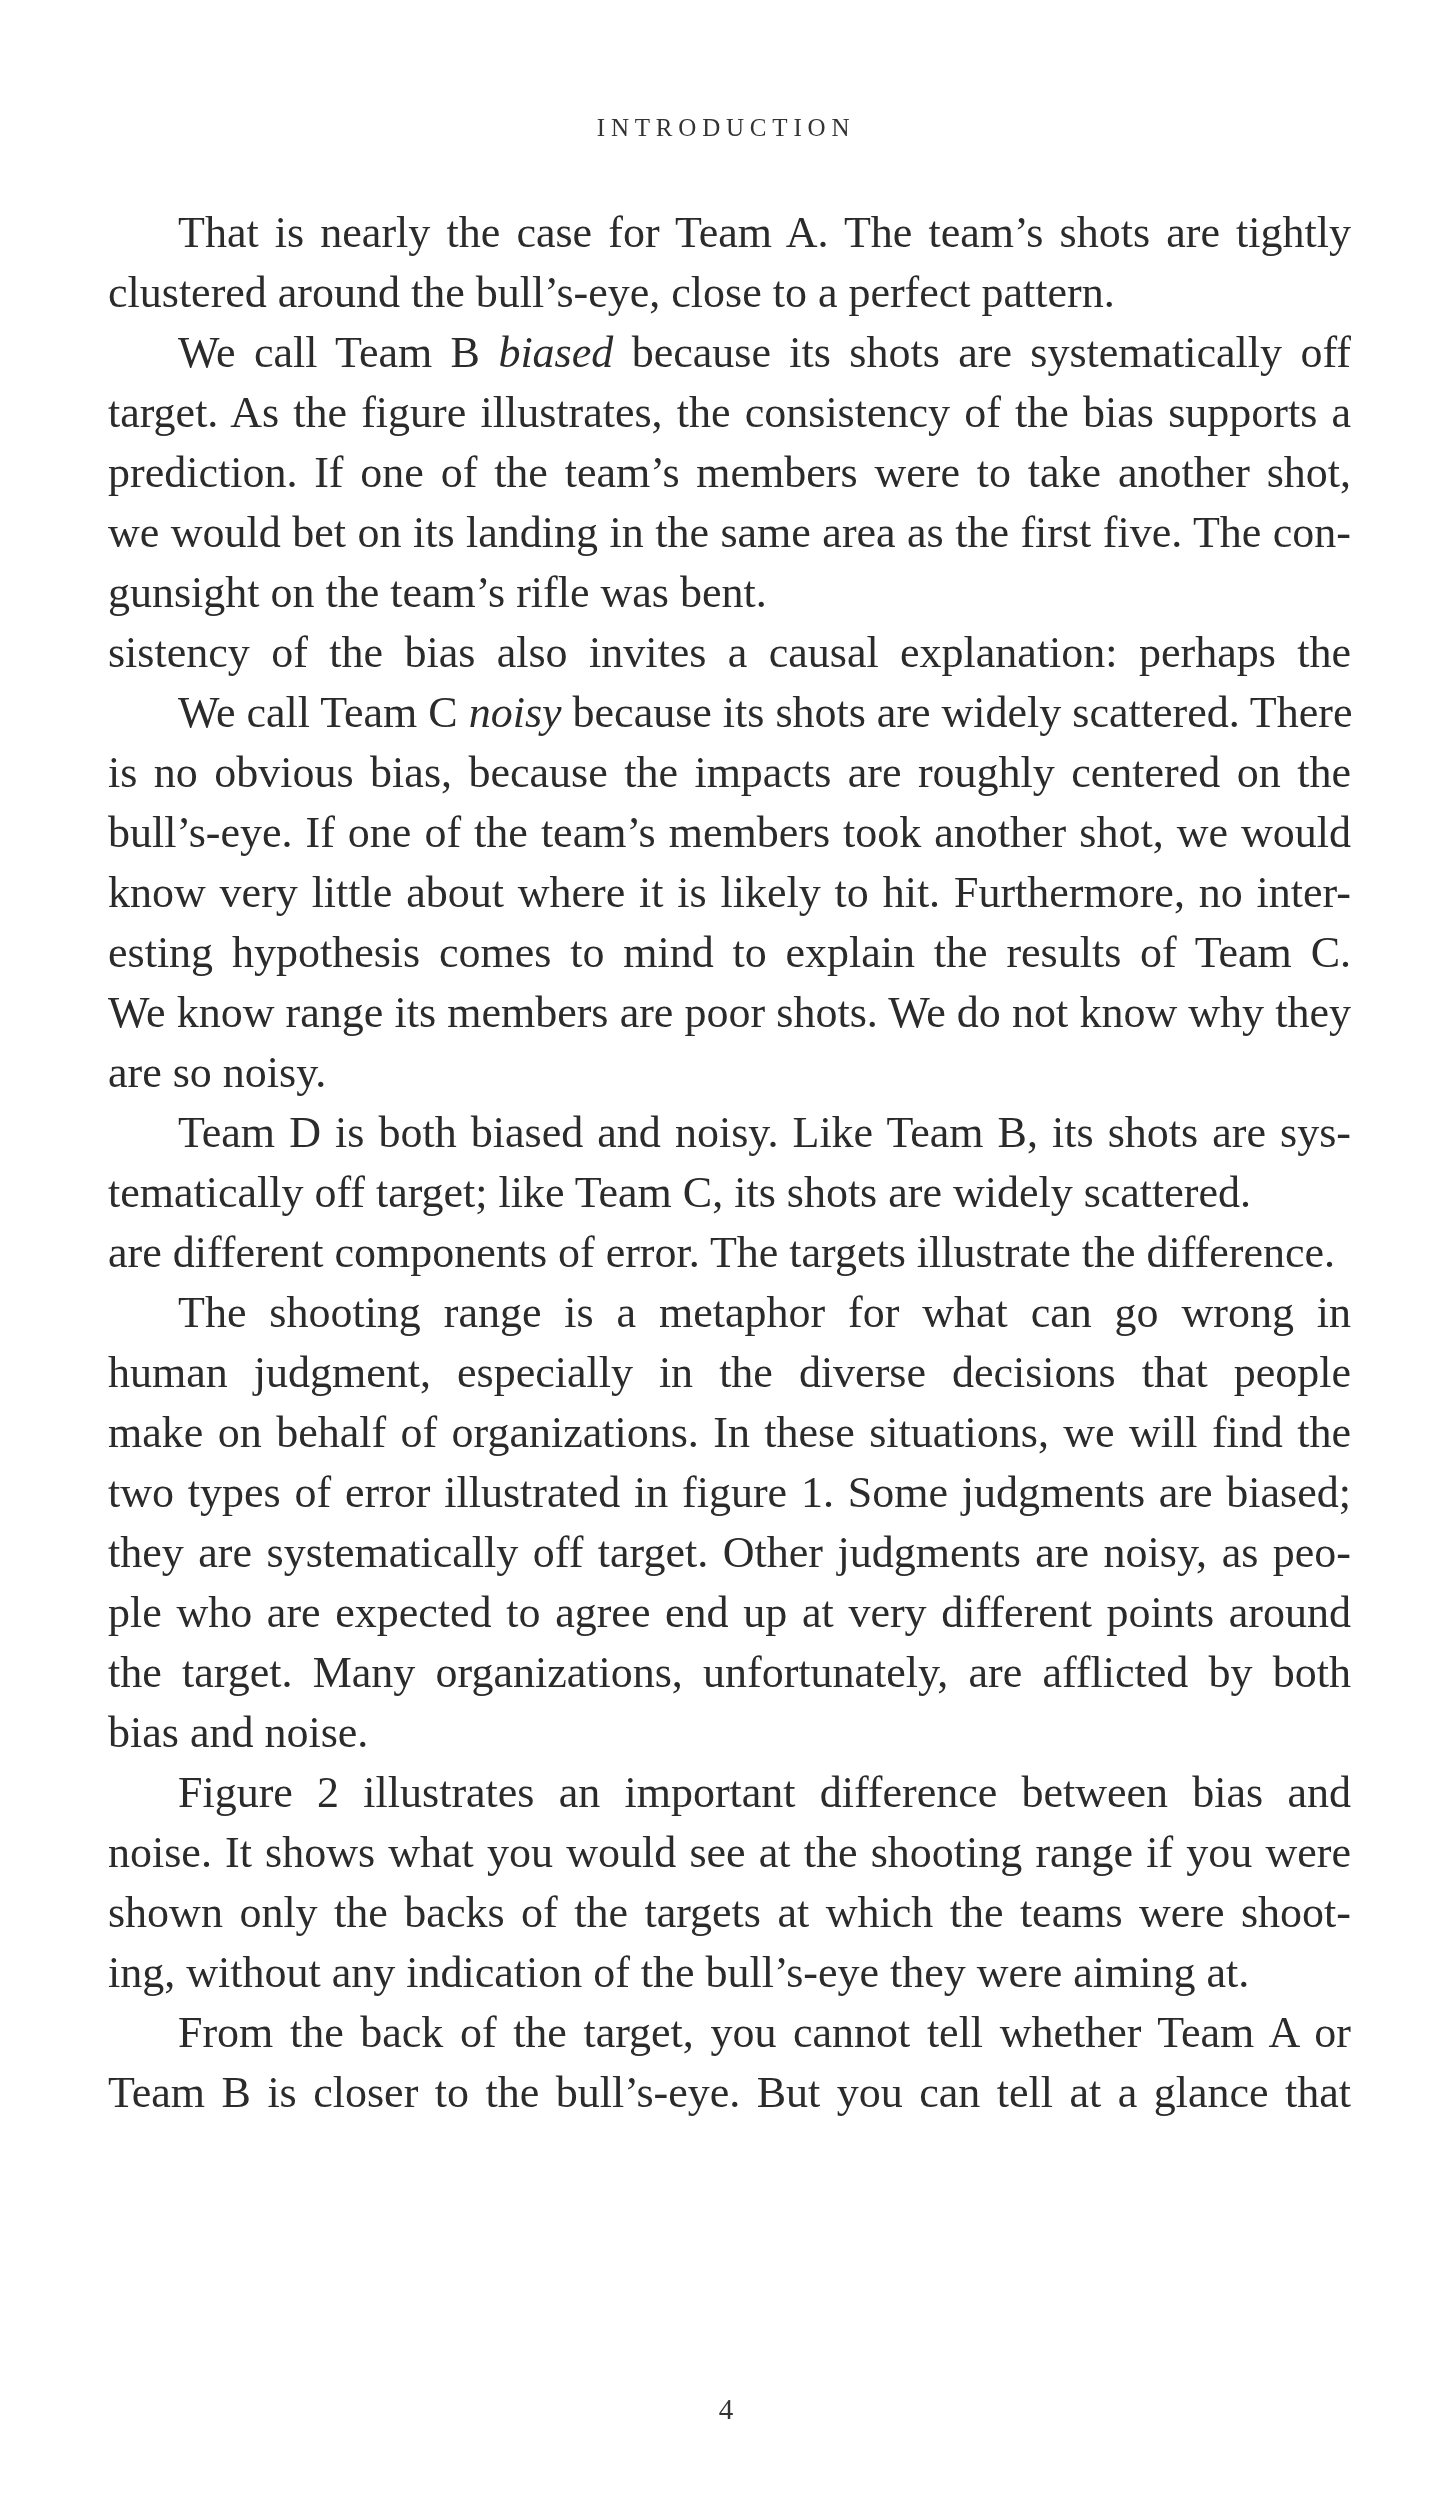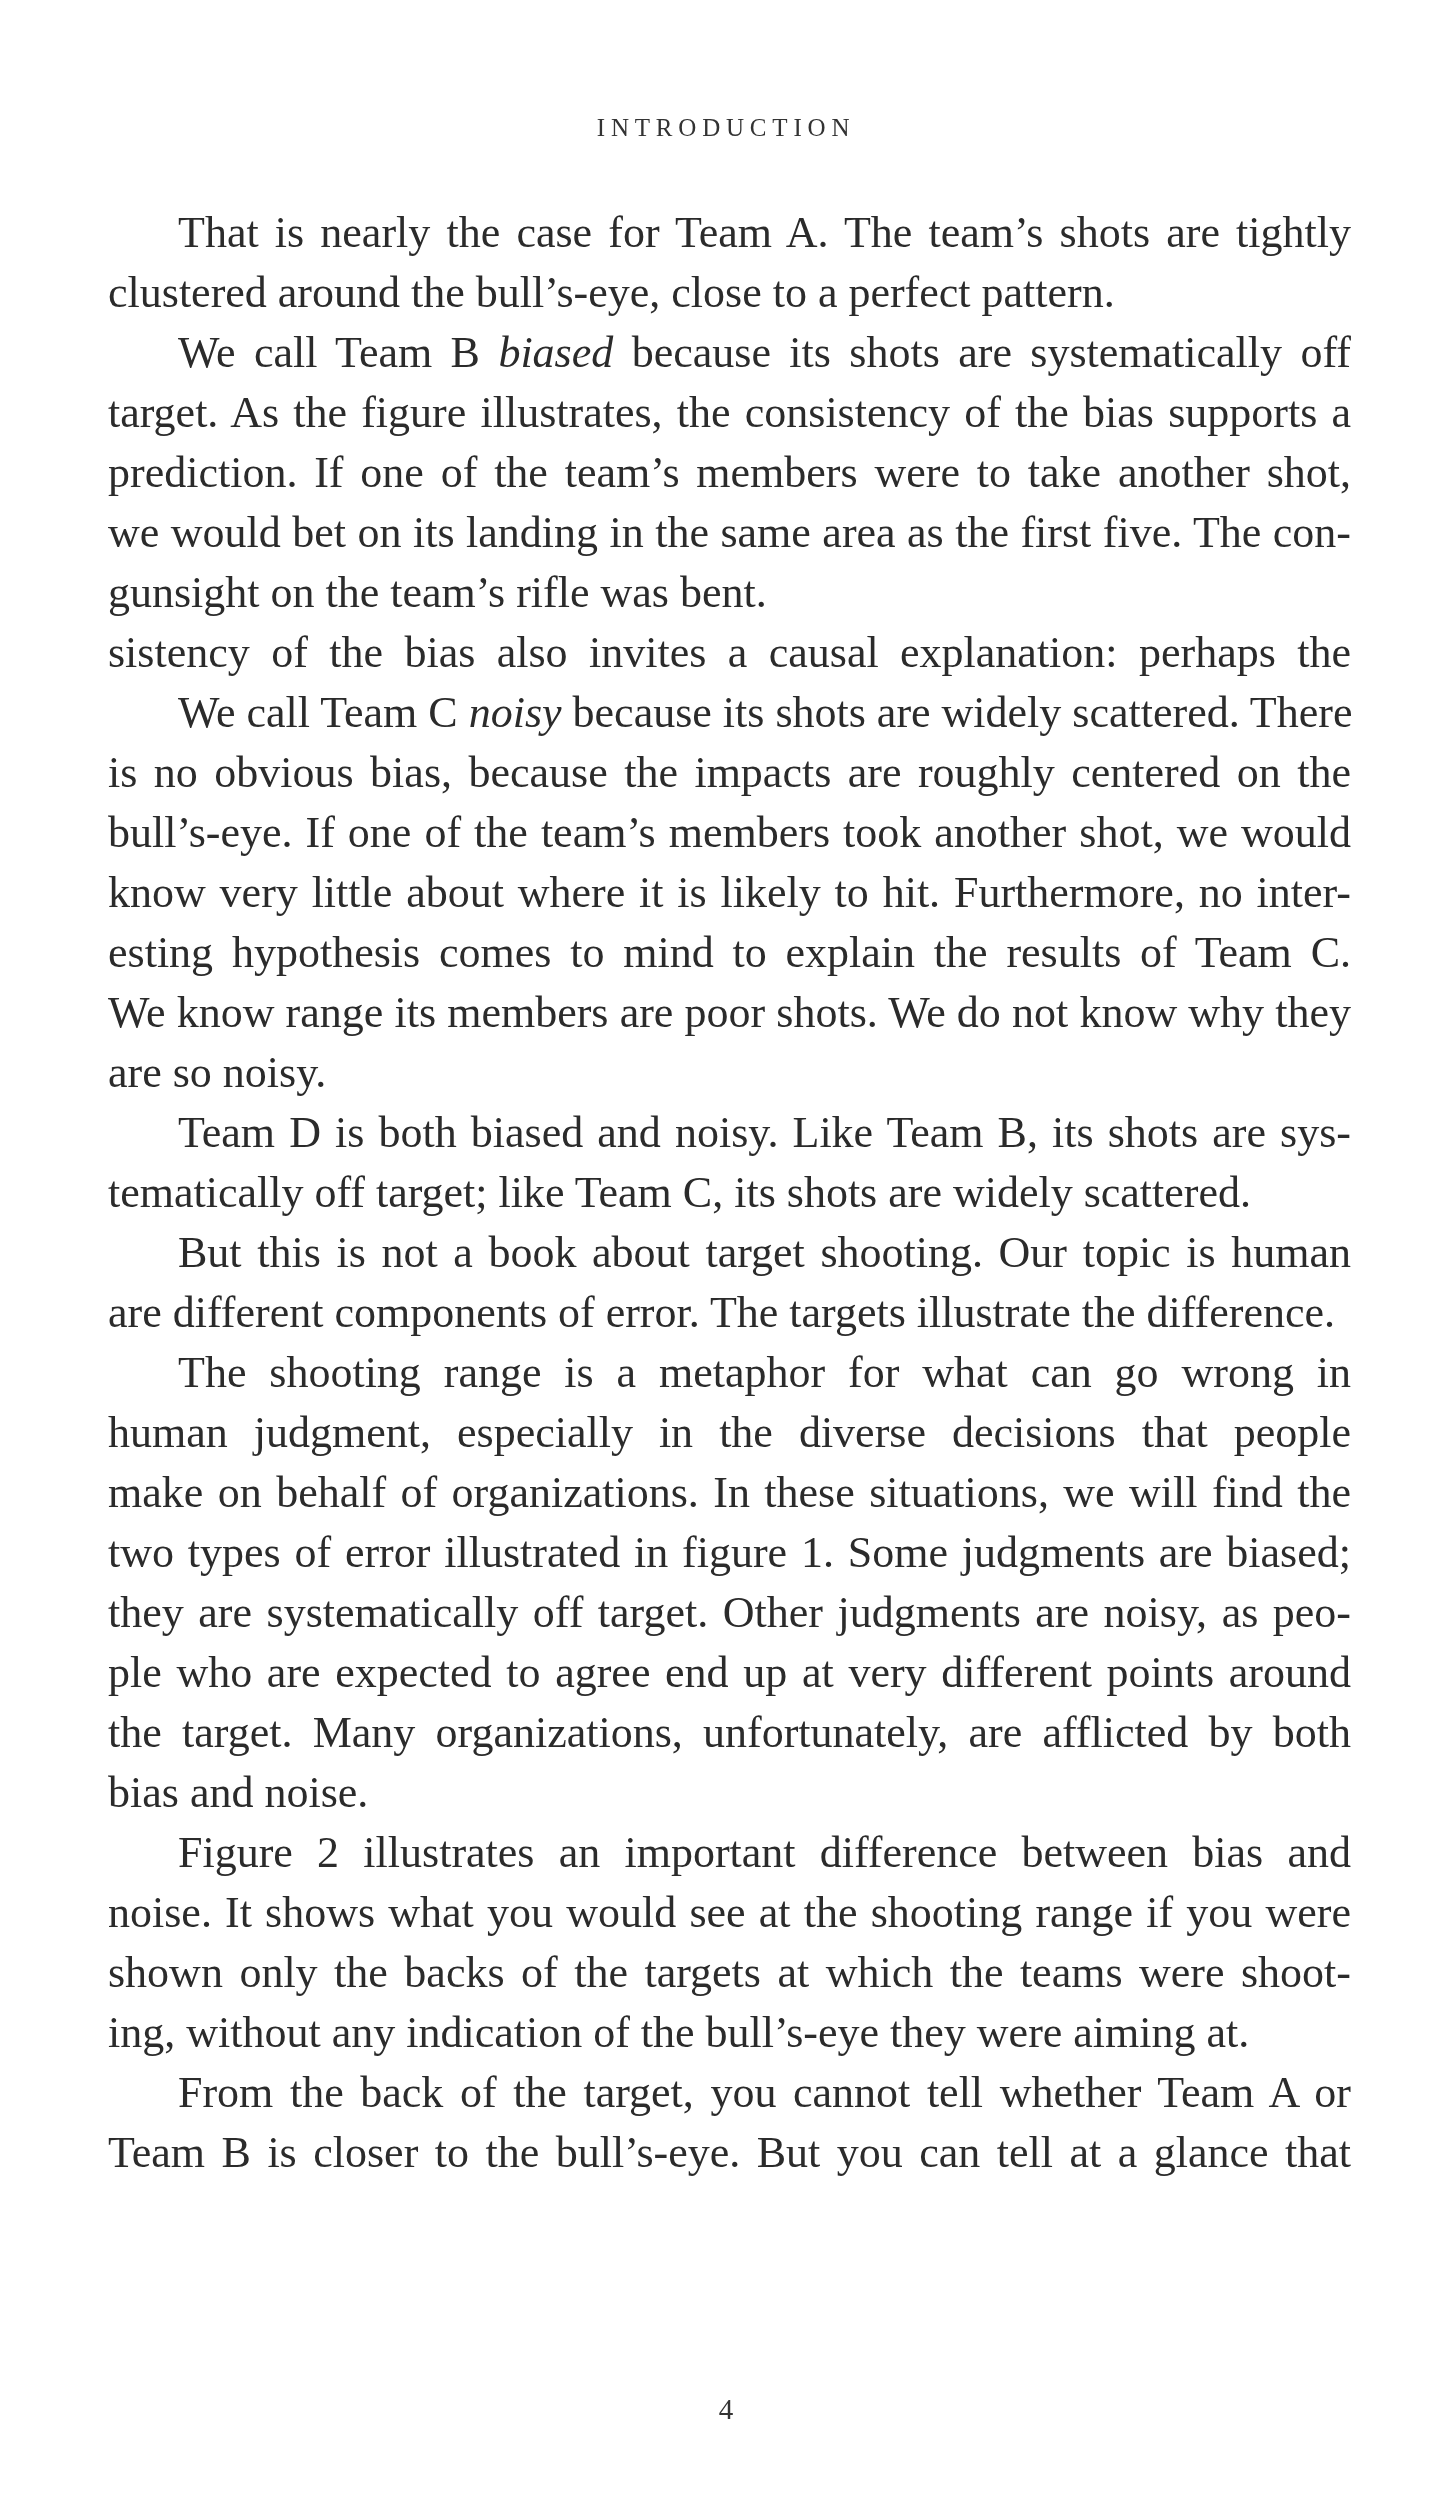--- a/index.html
+++ b/index.html
@@ -91,21 +91,20 @@
         <span class="line">know very little about where it is likely to hit. Furthermore, no inter-</span>
         <span class="line">esting hypothesis comes to mind to explain the results of Team C.</span>
         <span class="line">We know range its members are poor shots. We do not know why they</span>
         <span class="line last">are so noisy.</span>
       </div>
       <div>
         <span class="line indent">Team D is both biased and noisy. Like Team B, its shots are sys-</span>
         <span class="line last">tematically off target; like Team C, its shots are widely scattered.</span>
       </div>
       <div>
-        <span class="line indent">But this is not a book about target shooting. Our topic is human</span>
         <span class="line last">are different components of error. The targets illustrate the difference.</span>
       </div>
       <div>
         <span class="line indent">The shooting range is a metaphor for what can go wrong in</span>
         <span class="line">human judgment, especially in the diverse decisions that people</span>
         <span class="line">make on behalf of organizations. In these situations, we will find the</span>
         <span class="line">two types of error illustrated in figure 1. Some judgments are biased;</span>
         <span class="line">they are systematically off target. Other judgments are noisy, as peo-</span>
         <span class="line">ple who are expected to agree end up at very different points around</span>
         <span class="line">the target. Many organizations, unfortunately, are afflicted by both</span>

